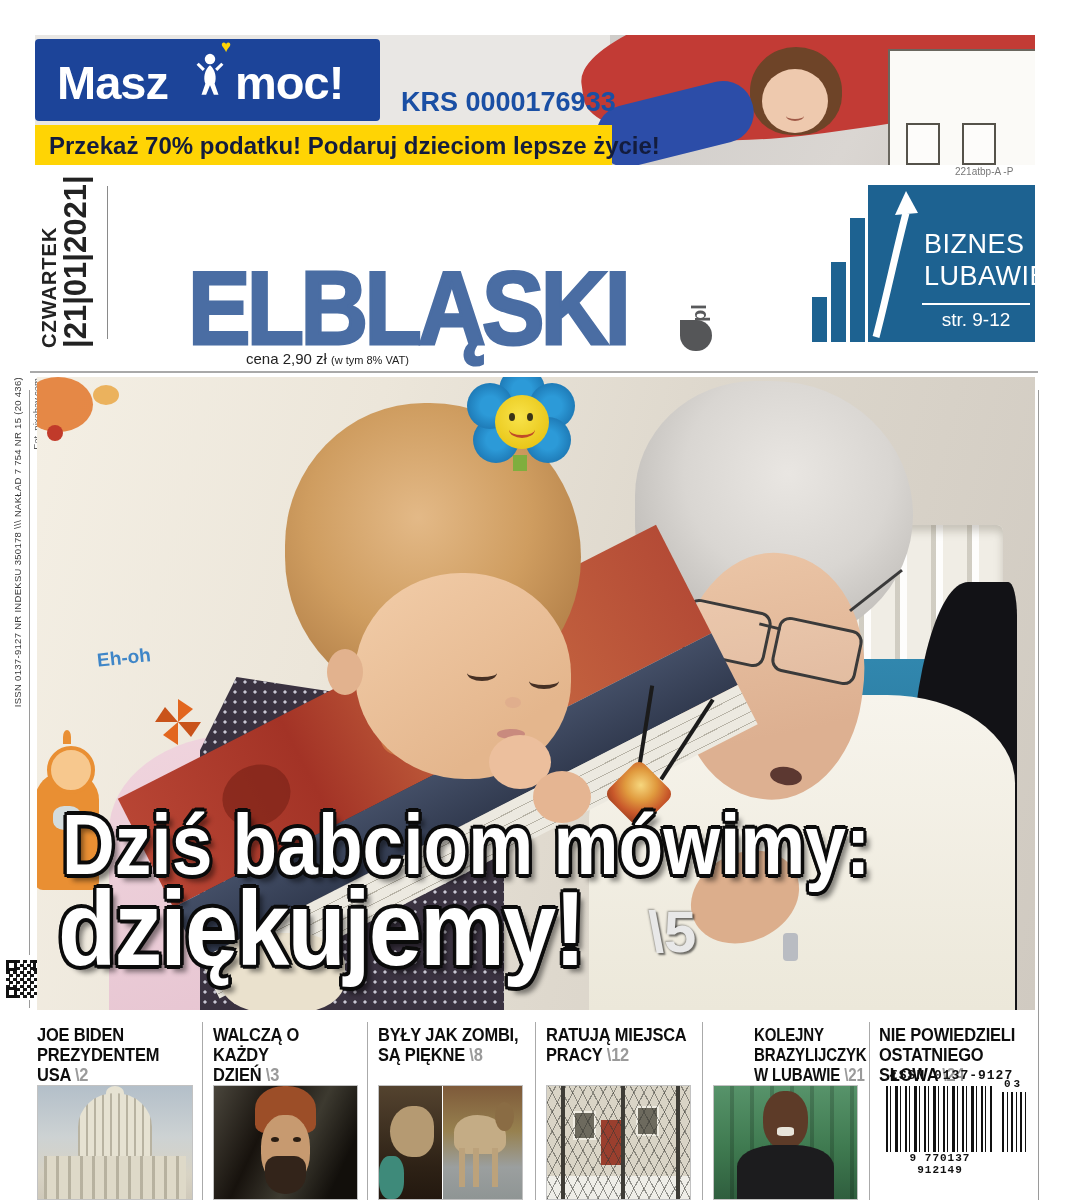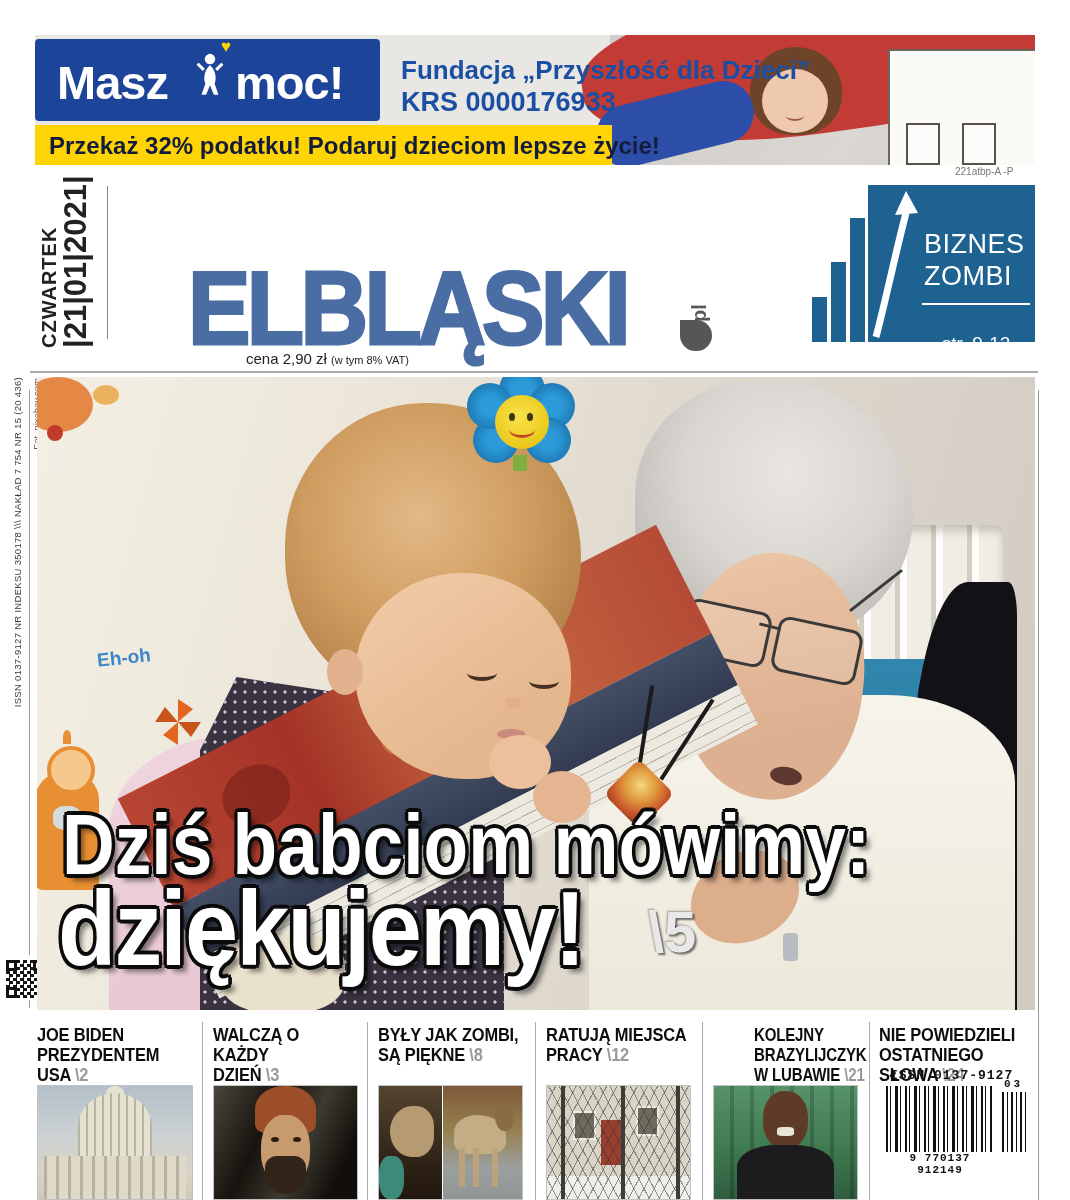--- a/index.html
+++ b/index.html
@@ -39,21 +39,21 @@
   #title1{left:188px;top:172px;}
   #title2{left:188px;top:256px;}
   #pl-suffix{left:688px;top:292px;font-size:20px;font-weight:bold;color:#58595b;height:30px;}
   #pl-blob{left:680px;top:320px;width:32px;height:31px;background:#555658;border-radius:0 16px 16px 16px;}
   #price{left:246px;top:350px;font-size:15px;color:#222;}
   #price .note{font-size:11px;}
   #promo{left:868px;top:185px;width:167px;height:157px;background:#1d6291;color:#fff;}
   .pbar{background:#1d6291;}
   #promo-text{left:56px;top:10px;font-size:27px;line-height:1.18;letter-spacing:.5px;margin-top:34px;}
   #promo-rule{left:54px;top:118px;width:108px;height:2px;background:#fff;}
-  #promo-pages{left:54px;top:124px;width:108px;text-align:center;font-size:19px;margin-top:24px;}
+  #promo-pages{left:54px;top:124px;width:108px;text-align:center;font-size:19px;}
   #mast-hrule{left:30px;top:371px;width:1008px;height:2px;background:#a9a9a9;}
 
   
   #imprint{left:12px;top:377px;font-size:9.5px;color:#3a3a3a;letter-spacing:.3px;}
   #left-rule{left:29px;top:390px;width:1px;height:565px;background:#9a9a9a;}
   #left-rule2{left:29px;top:1000px;width:1px;height:8px;background:#9a9a9a;}
   #photo-credit{left:31px;top:378px;font-size:9.5px;color:#555;}
   #right-rule{left:1038px;top:390px;width:1px;height:810px;background:#9a9a9a;}
   #qr{left:6px;top:960px;width:38px;height:38px;background:#fff;}
   #qr .fill{position:absolute;inset:0;background-image:repeating-conic-gradient(#161616 0% 25%,#fff 0% 50%);background-size:7px 7px;}
@@ -212,23 +212,22 @@
       <span id="ad-masz" class="abs">Masz</span>
       <svg id="ad-child" class="abs" width="34" height="52" viewBox="0 0 22 30">
         <circle cx="11" cy="6" r="3.4" fill="#fff"></circle>
         <path d="M11 10 C7.5 13 6.5 18 8 22 L5.5 29 L8.5 29 L11 23 L13.5 29 L16.5 29 L14 22 C15.5 18 14.5 13 11 10 Z" fill="#fff"></path>
         <path d="M7 13 L3 9 M15 13 L19 9" stroke="#fff" stroke-width="2"></path>
       </svg>
       <span id="ad-heart" class="abs">♥</span>
       <span id="ad-moc" class="abs">moc!</span>
     </div>
     <div id="ad-yellow" class="abs">
-      <span id="ad-tagline" class="abs">Przekaż 32% podatku! Podaruj dzieciom lepsze życie!</span>
-    </div>
-    <div id="ad-org" class="abs">Fundacja „Przyszłość dla Dzieci”</div>
+      <span id="ad-tagline" class="abs">Przekaż 70% podatku! Podaruj dzieciom lepsze życie!</span>
+    </div>
     <div id="ad-krs" class="abs">KRS 0000176933</div>
   </div>
   <div id="ad-code" class="abs">221atbp-A -P</div>
 
   <div id="weekday" class="abs vtext">CZWARTEK</div>
   <div id="edition-date" class="abs vtext">|21|01|2021|</div>
   <div id="mast-vrule" class="abs"></div>
   <div id="title2" class="abs mast-line"><span class="cond" style="transform:scaleX(.9);">ELBLĄSKI</span></div>
   <div id="pl-suffix" class="abs vtext">pl</div>
   <div id="pl-blob" class="abs"></div>
@@ -240,21 +239,21 @@
   <div class="pbar abs" style="left:812px;top:297px;width:15px;height:45px;"></div>
   <div class="pbar abs" style="left:831px;top:262px;width:15px;height:80px;"></div>
   <div class="pbar abs" style="left:850px;top:218px;width:15px;height:124px;"></div>
   <div id="promo" class="abs">
     <svg width="58" height="150" viewBox="0 0 58 150" style="position:absolute;left:2px;top:4px;">
       <path d="M6 148 C 16 110 26 62 36 24" stroke="#fff" stroke-width="7" fill="none"></path>
       <polygon points="36,2 25,26 48,24" fill="#fff"></polygon>
     </svg>
     <div id="promo-text" class="abs">
       <div>BIZNES</div>
-      <div>ZOMBI</div>
+      <div>LUBAWIE</div>
     </div>
     <div id="promo-rule" class="abs"></div>
     <div id="promo-pages" class="abs">str. 9-12</div>
   </div>
   <div id="mast-hrule" class="abs"></div>
 
   <div id="imprint" class="abs vtext">ISSN 0137-9127  NR INDEKSU 350178 \\\ NAKŁAD 7 754 NR 15 (20 436)</div>
   <div id="left-rule" class="abs"></div>
   <div id="left-rule2" class="abs"></div>
   <div id="photo-credit" class="abs vtext">Fot. pixabay.com</div>

